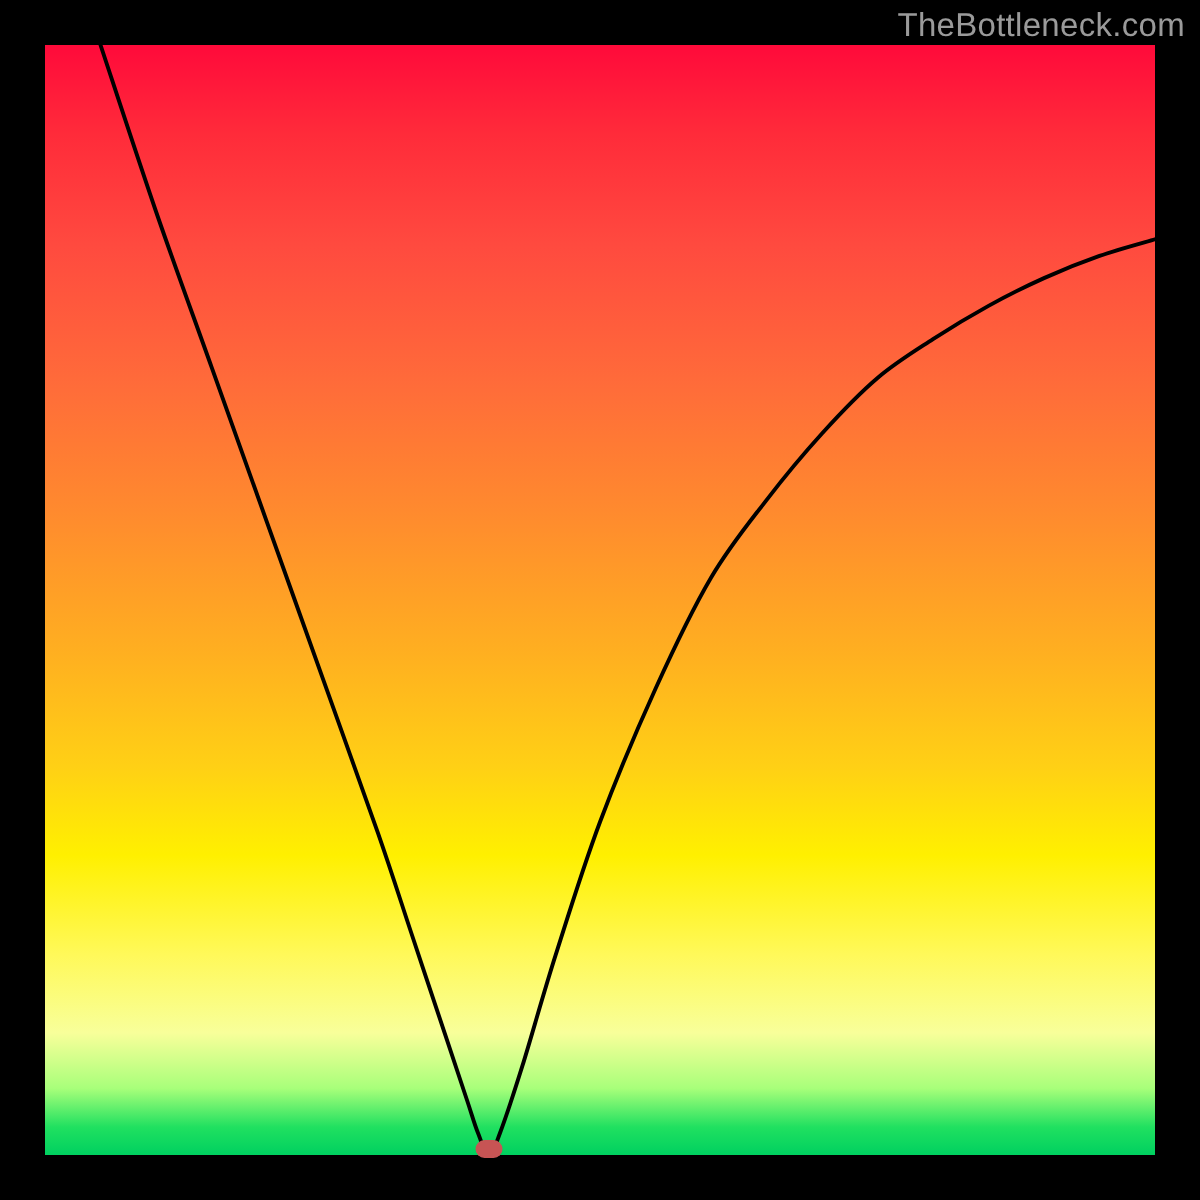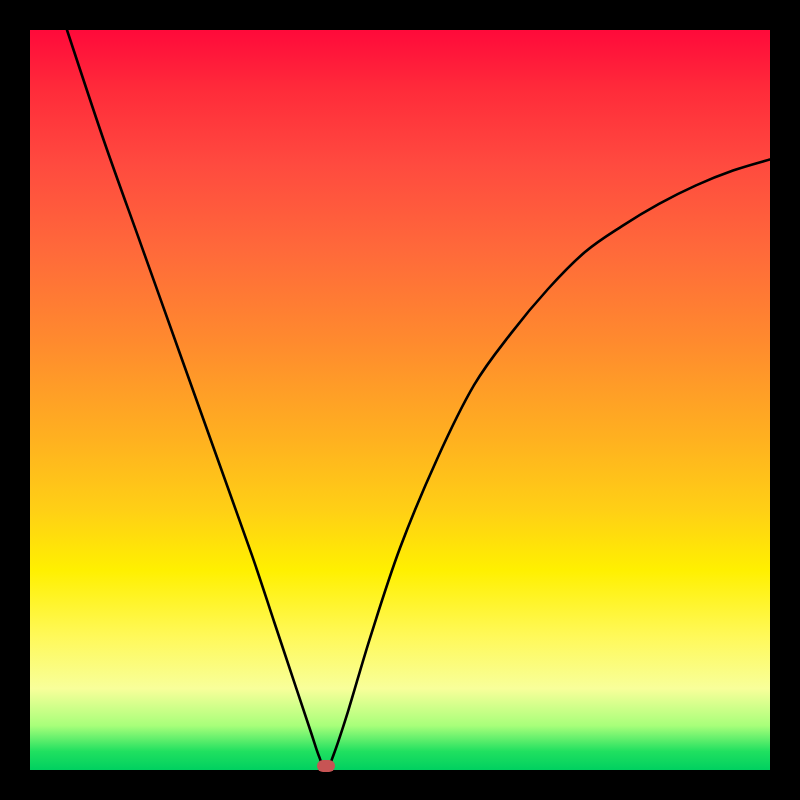--- a/index.html
+++ b/index.html
@@ -64,20 +64,21 @@
     height: 12px;
     background: #c75454;
     border-radius: 6px;
     transform: translate(-50%, -50%);
   }
 </style>
 </head>
 <body>
 <div class="frame">
 
+  <div class="watermark">TheBottleneck.com</div>
 
   <div class="plot-area">
     <svg class="curve-svg" viewBox="0 0 740 740" preserveAspectRatio="none">
 
       <path id="curvePath" d="M 37.00 0.00 C 43.17 18.50, 61.67 75.23, 74.00 111.00 C 86.33 146.77, 98.67 180.07, 111.00 214.60 C 123.33 249.13, 135.67 283.67, 148.00 318.20 C 160.33 352.73, 172.67 387.27, 185.00 421.80 C 197.33 456.33, 212.13 497.03, 222.00 525.40 C 231.87 553.77, 236.80 569.80, 244.20 592.00 C 251.60 614.20, 260.23 640.10, 266.40 658.60 C 272.57 677.10, 277.50 691.90, 281.20 703.00 C 284.90 714.10, 286.13 719.03, 288.60 725.20 C 291.07 731.37, 293.53 740.00, 296.00 740.00 C 298.47 740.00, 299.70 735.07, 303.40 725.20 C 307.10 715.33, 312.03 700.53, 318.20 680.80 C 324.37 661.07, 331.77 633.93, 340.40 606.80 C 349.03 579.67, 358.90 547.60, 370.00 518.00 C 381.10 488.40, 394.67 456.33, 407.00 429.20 C 419.33 402.07, 431.67 376.17, 444.00 355.20 C 456.33 334.23, 468.67 319.43, 481.00 303.40 C 493.33 287.37, 505.67 272.57, 518.00 259.00 C 530.33 245.43, 542.67 232.48, 555.00 222.00 C 567.33 211.52, 579.67 204.12, 592.00 196.10 C 604.33 188.08, 616.67 180.68, 629.00 173.90 C 641.33 167.12, 653.67 160.95, 666.00 155.40 C 678.33 149.85, 690.67 144.92, 703.00 140.60 C 715.33 136.28, 733.83 131.35, 740.00 129.50" fill="none" stroke="#000" stroke-width="2.6" stroke-linecap="round" stroke-linejoin="round"></path>
     </svg>
     <div class="marker" id="minMarker" style="left: 296px; top: 736px;"></div>
   </div>
 
 </div>

